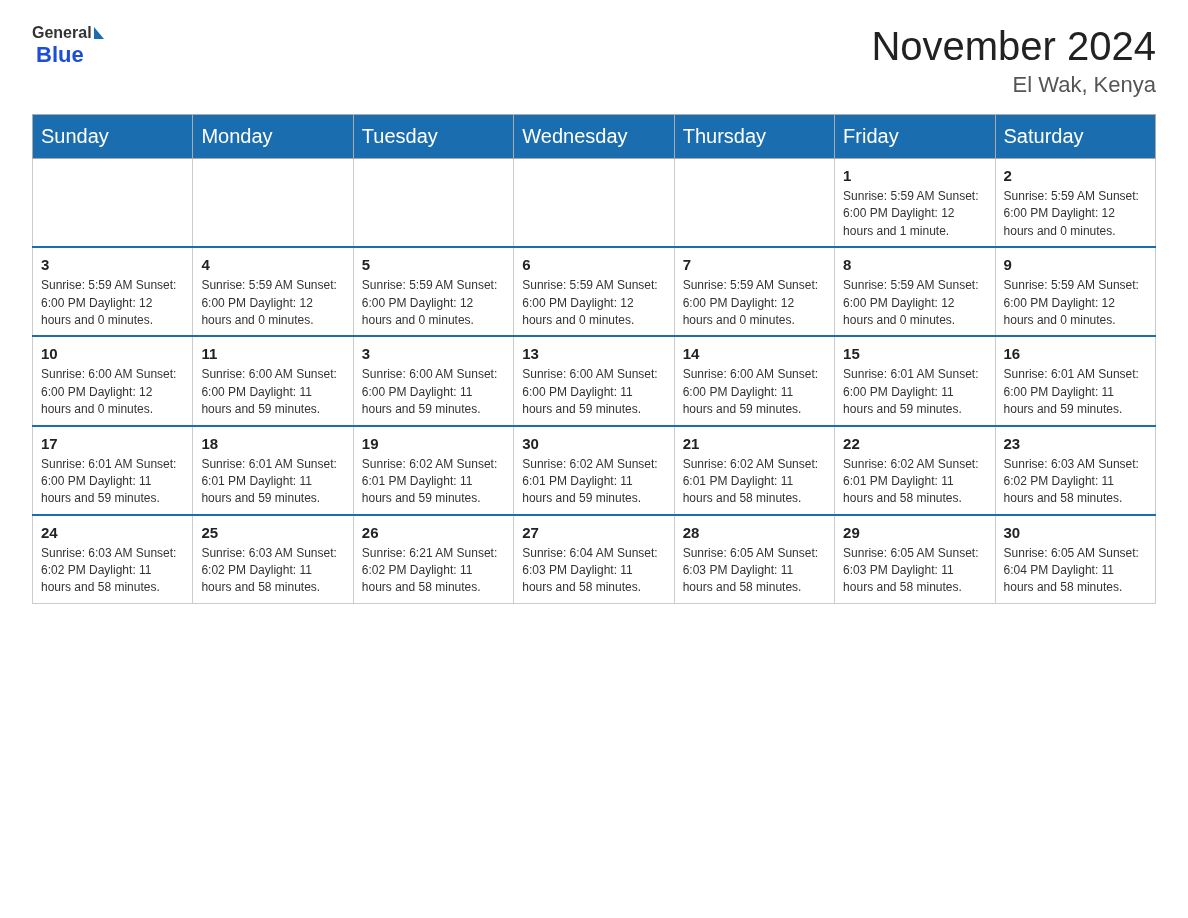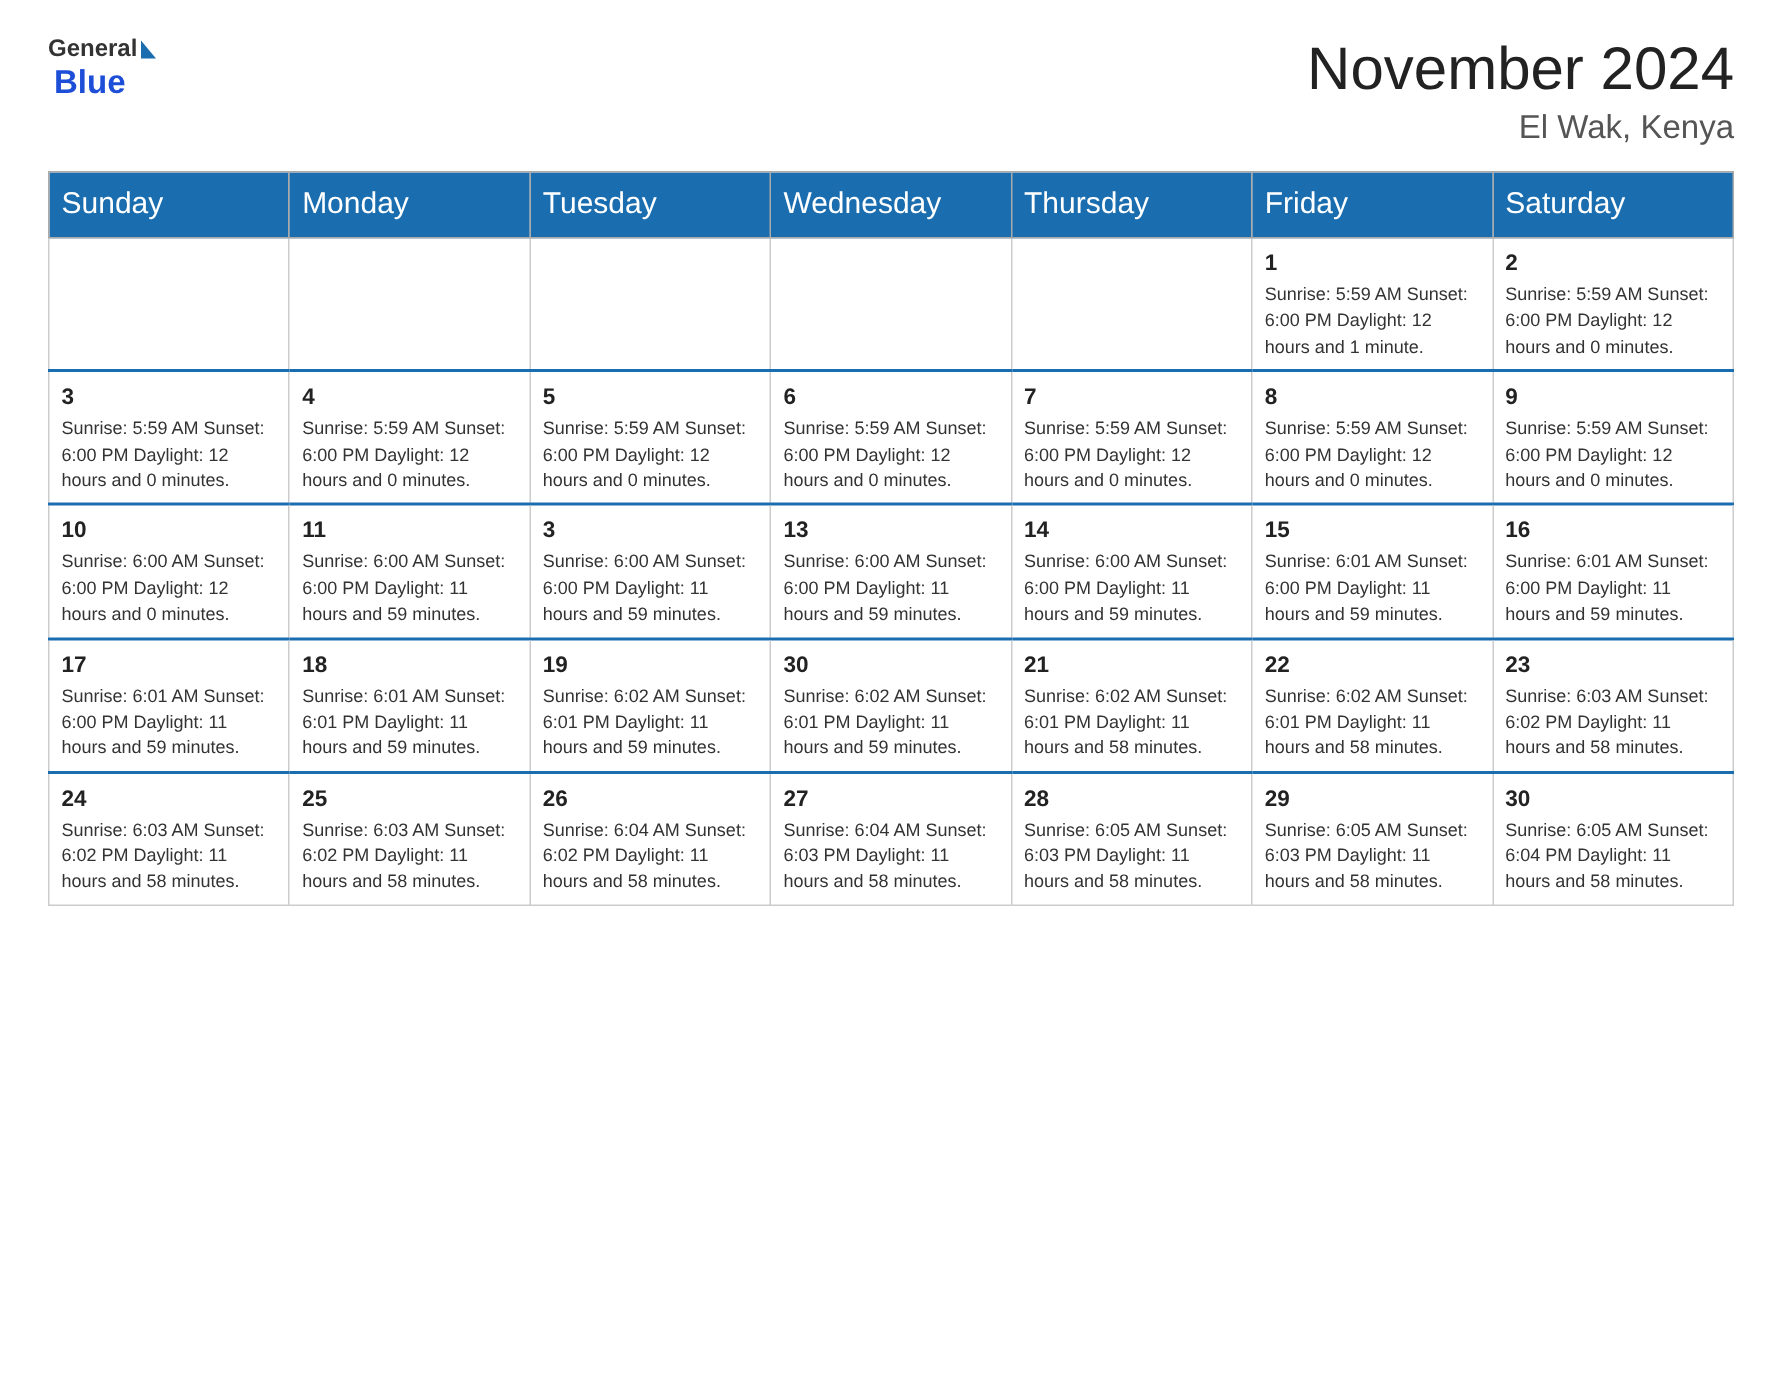--- a/index.html
+++ b/index.html
@@ -288,21 +288,21 @@
 Daylight: 11 hours and 58 minutes.</div>
         </td>
         <td>
           <span class="day-number">25</span>
           <div class="day-info">Sunrise: 6:03 AM
 Sunset: 6:02 PM
 Daylight: 11 hours and 58 minutes.</div>
         </td>
         <td>
           <span class="day-number">26</span>
-          <div class="day-info">Sunrise: 6:04 AM
+          <div class="day-info">Sunrise: 6:21 AM
 Sunset: 6:02 PM
 Daylight: 11 hours and 58 minutes.</div>
         </td>
         <td>
           <span class="day-number">27</span>
           <div class="day-info">Sunrise: 6:04 AM
 Sunset: 6:03 PM
 Daylight: 11 hours and 58 minutes.</div>
         </td>
         <td>

